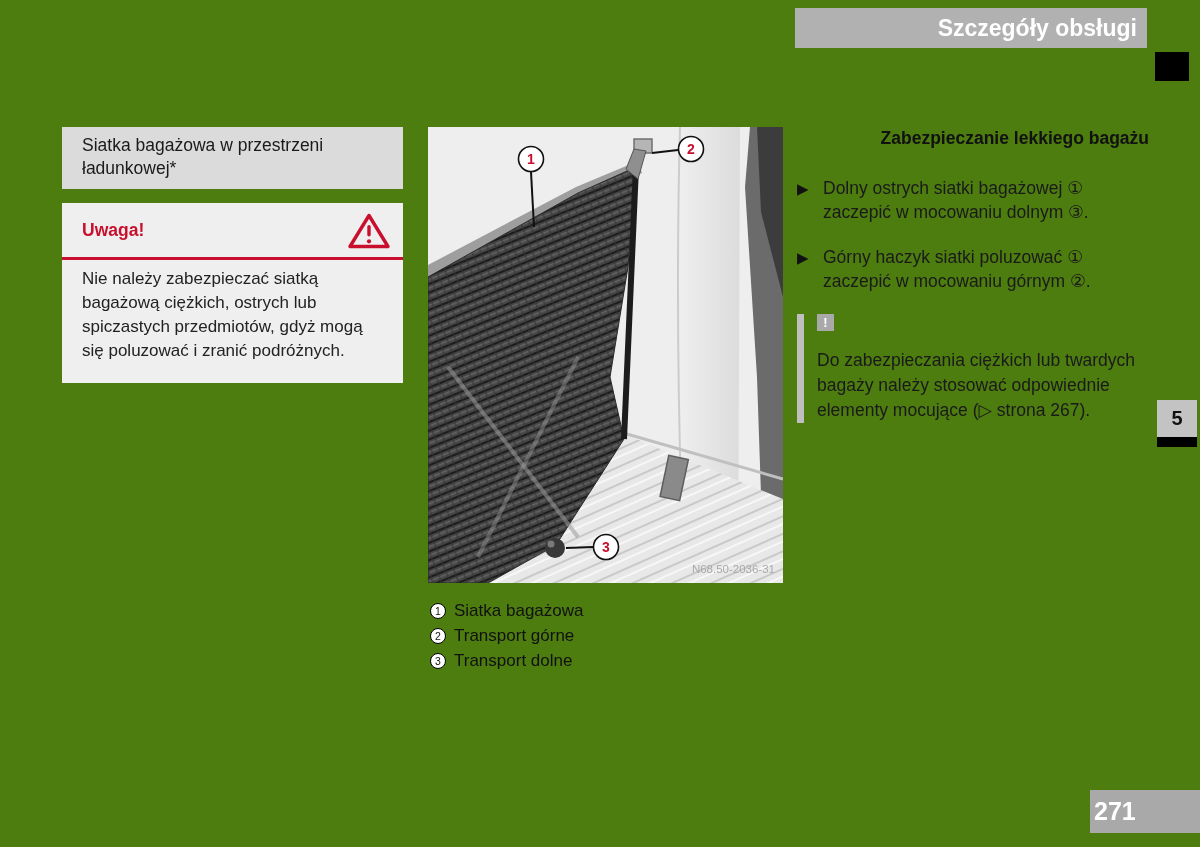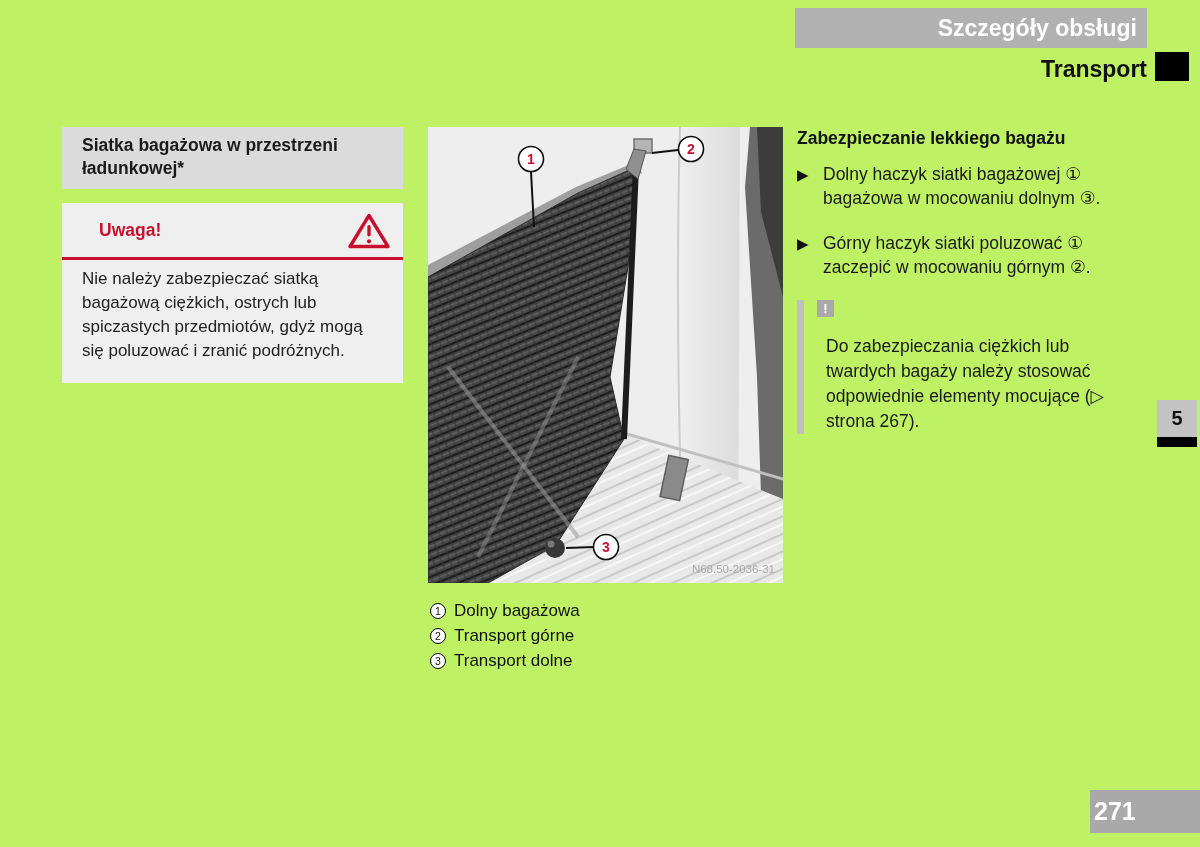--- a/index.html
+++ b/index.html
@@ -1,89 +1,86 @@
 <!DOCTYPE html>
 <html><head>
 <meta charset="utf-8">
 <style>
   html,body { margin:0; padding:0; background:#ffffff; }
   .page {
-    position:relative; width:1200px; height:847px; background:#bef264;
+    position:relative; width:1200px; height:847px; background:#4d7c0f;
     font-family:"Liberation Sans","DejaVu Sans",sans-serif; color:#1a1a1a; overflow:hidden;
   }
   
   .banner {
     position:absolute; left:795px; top:8px; width:352px; height:40px;
     background:#B1B1B1; color:#ffffff; font-weight:bold; font-size:23px;
     line-height:40px; text-align:right; padding-right:10px; box-sizing:border-box;
   }
   .subtitle-row {
     position:absolute; left:795px; top:55px; width:352px;
     text-align:right; font-size:23px; font-weight:bold; line-height:28px; color:#111;
   }
   .header-marker { position:absolute; left:1155px; top:52px; width:34px; height:29px; background:#000; }
 
   
   .section-box {
     position:absolute; left:62px; top:127px; width:341px; box-sizing:border-box;
-    background:#DBDBDB; padding:7px 20px 9px; font-size:17.5px; font-weight:bold; line-height:23px;
+    background:#DBDBDB; padding:7px 20px 9px; font-size:17.5px; font-weight:normal; line-height:23px;
   }
   .warning-box {
     position:absolute; left:62px; top:203px; width:341px; box-sizing:border-box;
     background:#EFEFEF; padding-bottom:10px;
   }
-  .warning-head { display:flex; justify-content:space-between; align-items:flex-start; padding:9px 12px 0 20px;margin-left:17px; }
+  .warning-head { display:flex; justify-content:space-between; align-items:flex-start; padding:9px 12px 0 20px; }
   .warning-title { color:#C8102E; font-weight:bold; font-size:17.5px; padding-top:8px; }
   .warning-rule { height:3px; background:#C8102E; margin-top:3px; }
   .warning-body { margin:7px 0 10px; padding:0 18px 0 20px; font-size:17px; line-height:24px; color:#222; }
 
   
   .figure { position:absolute; left:428px; top:127px; width:355px; height:456px; }
   .legend { position:absolute; left:430px; top:601px; font-size:17px; color:#111; }
   .legend-row { display:flex; align-items:center; margin-bottom:5px; }
   .circ {
     width:16px; height:16px; border:1.3px solid #000; border-radius:50%; box-sizing:border-box;
     display:inline-flex; align-items:center; justify-content:center;
     font-size:10.5px; font-weight:normal; margin-right:8px; flex:none; background:#fff;
   }
 
   
   .right-col { position:absolute; left:797px; top:127px; width:352px; }
-  .right-col h2 { font-size:17.5px; margin:0 0 13px; line-height:22px; color:#111; }
+  .right-col h2 { font-size:17.5px; margin:0 0 27px; line-height:22px; color:#111;text-align:right; }
   .step { display:flex; margin-bottom:21px; font-size:17.5px; line-height:24px; }
   .step-marker { width:26px; flex:none; font-size:15px; padding-top:1px; color:#111; }
   .step-text { flex:1; }
   .note { display:flex; margin-top:20px; }
   .note-bar { width:7px; background:#BFBFBF; flex:none; }
   .note-inner { padding-left:13px; flex:1; }
   .note-icon {
     width:17px; height:17px; background:#A9A9A9; color:#fff; font-weight:bold;
     font-size:13px; display:flex; align-items:center; justify-content:center;
   }
-  .note-text { margin:17px 9px 0; font-size:17.5px; line-height:25px; }
+  .note-text { margin:17px 0 0; font-size:17.5px; line-height:25px; }
 
   
   .chapter-tab { position:absolute; left:1157px; top:400px; width:40px; }
   .tab-box { height:37px; background:#C3C3C3; font-size:20px; font-weight:bold; text-align:center; line-height:37px; color:#111; }
   .tab-bar { height:10px; background:#000; }
   .page-num {
     position:absolute; left:1090px; top:790px; width:121px; height:43px; box-sizing:border-box;
     background:#A9A9A9; color:#fff; font-weight:bold; font-size:25px; line-height:43px; padding-left:4px;
   }
 </style>
 </head>
 <body>
 
 <div class="page">
 
   <div class="banner">
     <span>Szczegóły obsługi</span>
-  </div>
-  <div class="subtitle-row">
-    <span>Transport</span>
   </div>
   <div class="header-marker"></div>
 
   <div class="section-box">
     <span>Siatka bagażowa w przestrzeni ładunkowej*</span>
   </div>
 
   <div class="warning-box">
     <div class="warning-head">
       <span class="warning-title">Uwaga!</span>
@@ -167,38 +164,38 @@
         <text x="178" y="425" text-anchor="middle" font-size="14" font-weight="bold" fill="#C8102E">3</text>
       </g>
 
       <text x="347" y="446" text-anchor="end" font-size="11.5" fill="#a9a9a9">N68.50-2036-31</text>
     </svg>
   </div>
 
   <div class="legend">
     <div class="legend-row">
       <span class="circ">1</span>
-      <span>Dolny bagażowa</span>
+      <span>Siatka bagażowa</span>
     </div>
     <div class="legend-row">
       <span class="circ">2</span>
       <span>Transport górne</span>
     </div>
     <div class="legend-row">
       <span class="circ">3</span>
       <span>Transport dolne</span>
     </div>
   </div>
 
   <div class="right-col">
     <h2>Zabezpieczanie lekkiego bagażu</h2>
 
     <div class="step">
       <span class="step-marker">▶</span>
-      <span class="step-text">Dolny haczyk siatki bagażowej ① bagażowa w mocowaniu dolnym ③.</span>
+      <span class="step-text">Dolny ostrych siatki bagażowej ① zaczepić w mocowaniu dolnym ③.</span>
     </div>
     <div class="step">
       <span class="step-marker">▶</span>
       <span class="step-text">Górny haczyk siatki poluzować ① zaczepić w mocowaniu górnym ②.</span>
     </div>
 
     <div class="note">
       <div class="note-bar"></div>
       <div class="note-inner">
         <div class="note-icon">!</div>

